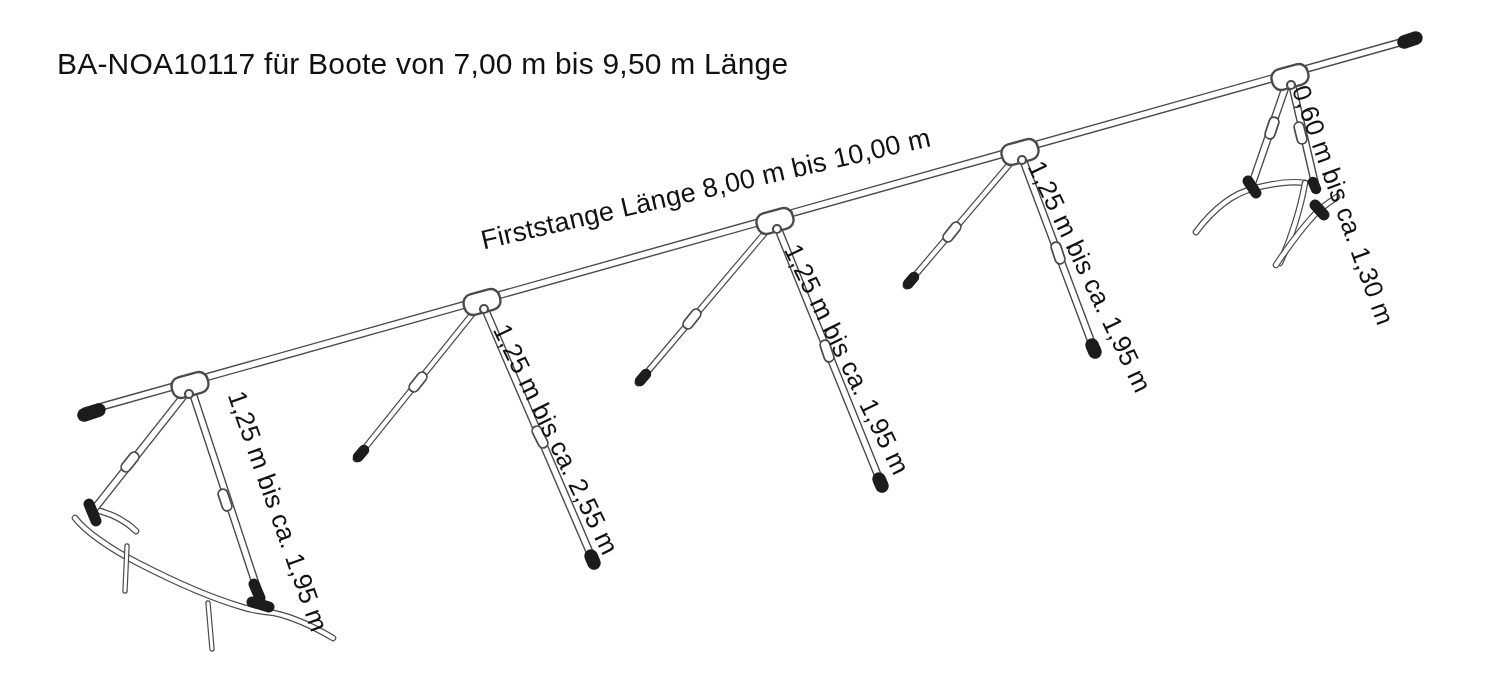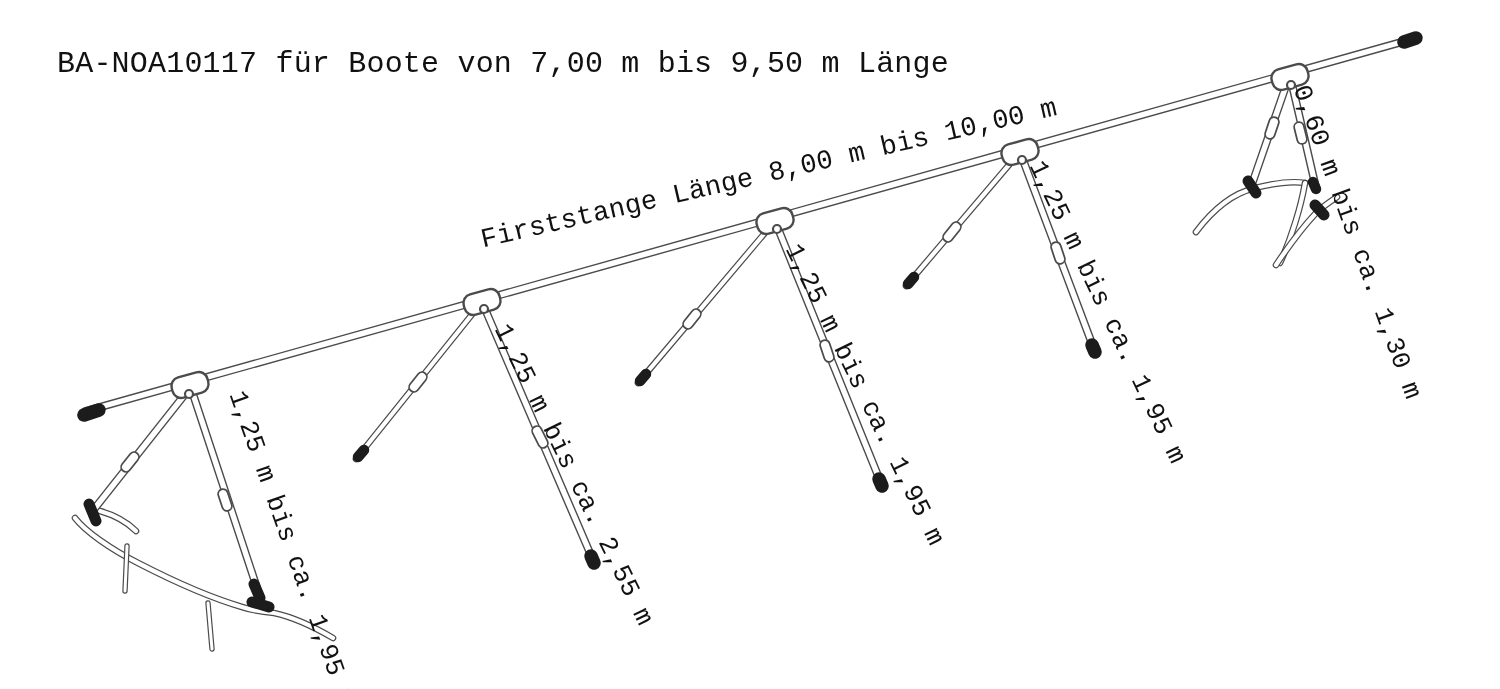--- a/index.html
+++ b/index.html
@@ -1,21 +1,21 @@
 <!DOCTYPE html>
 <html style="--line: #4b4b4b; --solid: #1c1c1c; --text: #111111; --bg: #ffffff;"><head>
 <meta charset="utf-8">
 <style>
   :root{
     --line:#4b4b4b; --solid:#1c1c1c; --text:#111111; --bg:#ffffff;
   }
   html,body{margin:0;padding:0;background:var(--bg);}
   .stage{
     position:relative; width:1500px; height:689px; background:var(--bg);
-    overflow:hidden; font-family:Liberation Mono, monospace;
+    overflow:hidden; font-family:Liberation Sans, sans-serif;
   }
   .title{
     position:absolute; left:57px; top:47px; font-size:30px; color:var(--text);
     white-space:nowrap; letter-spacing:0.2px;
   }
   .lbl{
     position:absolute; font-size:26px; color:var(--text); white-space:nowrap;
     transform-origin:0 0; letter-spacing:0.2px;
   }
   .lbl-ridge{left:478px; top:226px; font-size:27px; transform:rotate(-13deg);}

